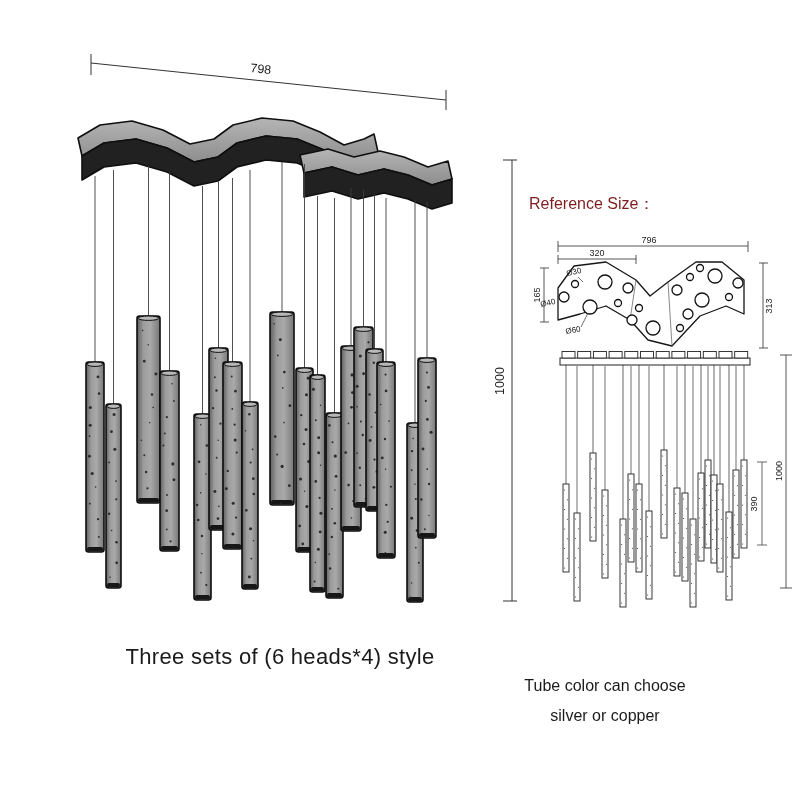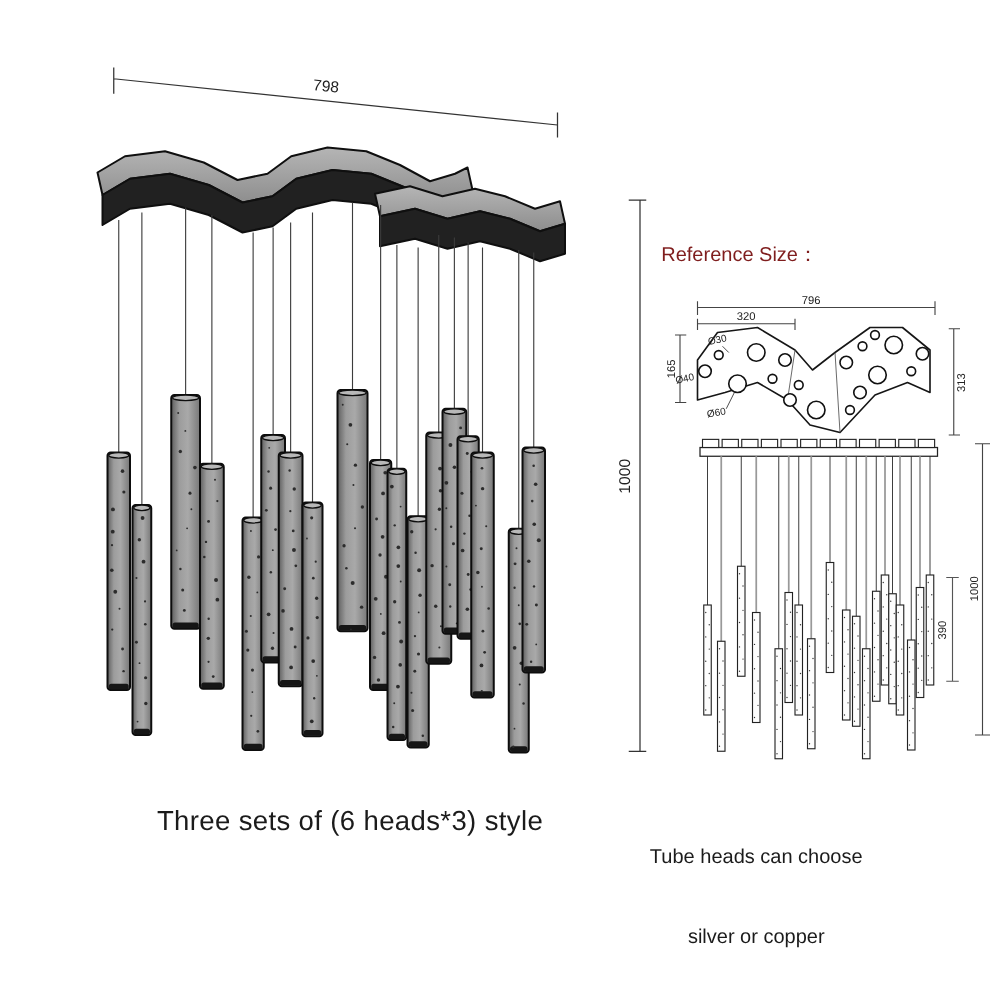--- a/index.html
+++ b/index.html
@@ -3,21 +3,21 @@
 <meta charset="utf-8">
 <style>
   html,body{margin:0;padding:0;background:#ffffff;}
   #stage{position:relative;width:800px;height:800px;background:#ffffff;overflow:hidden;
          font-family:"Liberation Sans",sans-serif;}
   #drawing{position:absolute;left:0;top:0;}
   .caption{position:absolute;color:#1b1b1b;}
   #style-caption{left:70px;top:644px;width:420px;text-align:center;font-size:22px;letter-spacing:.3px;}
   #reference-heading{left:529px;top:194px;font-size:16px;color:#7f1d1d;}
   #tube-color-1{left:495px;top:677px;width:220px;text-align:center;font-size:16px;}
-  #tube-color-2{left:495px;top:707px;width:220px;text-align:center;font-size:16px;margin-top:34px;}
+  #tube-color-2{left:495px;top:707px;width:220px;text-align:center;font-size:16px;}
   .dim-big{font-size:12.5px;fill:#1f1f1f;}
   .dim{font-size:9px;fill:#222;}
   .dia{font-size:8px;fill:#222;}
   text{font-family:"Liberation Sans",sans-serif;}
 </style>
 </head>
 <body>
 
 <div id="stage">
 
@@ -698,16 +698,16 @@
       <text class="dim" text-anchor="middle" transform="translate(757,504) rotate(-90)" fill="#444">390</text>
 
       <g stroke="#444" stroke-width="0.9" fill="none">
         <path d="M780,355 L792,355 M786,355 L786,588 M780,588 L792,588"></path>
       </g>
       <text class="dim" text-anchor="middle" transform="translate(782,471) rotate(-90)">1000</text>
     </g>
   </svg>
 
   <div class="caption" id="reference-heading">Reference Size：</div>
-  <div class="caption" id="style-caption">Three sets of (6 heads*3) style</div>
-  <div class="caption" id="tube-color-1">Tube heads can choose</div>
+  <div class="caption" id="style-caption">Three sets of (6 heads*4) style</div>
+  <div class="caption" id="tube-color-1">Tube color can choose</div>
   <div class="caption" id="tube-color-2">silver or copper</div>
 </div>
 
 </body></html>

